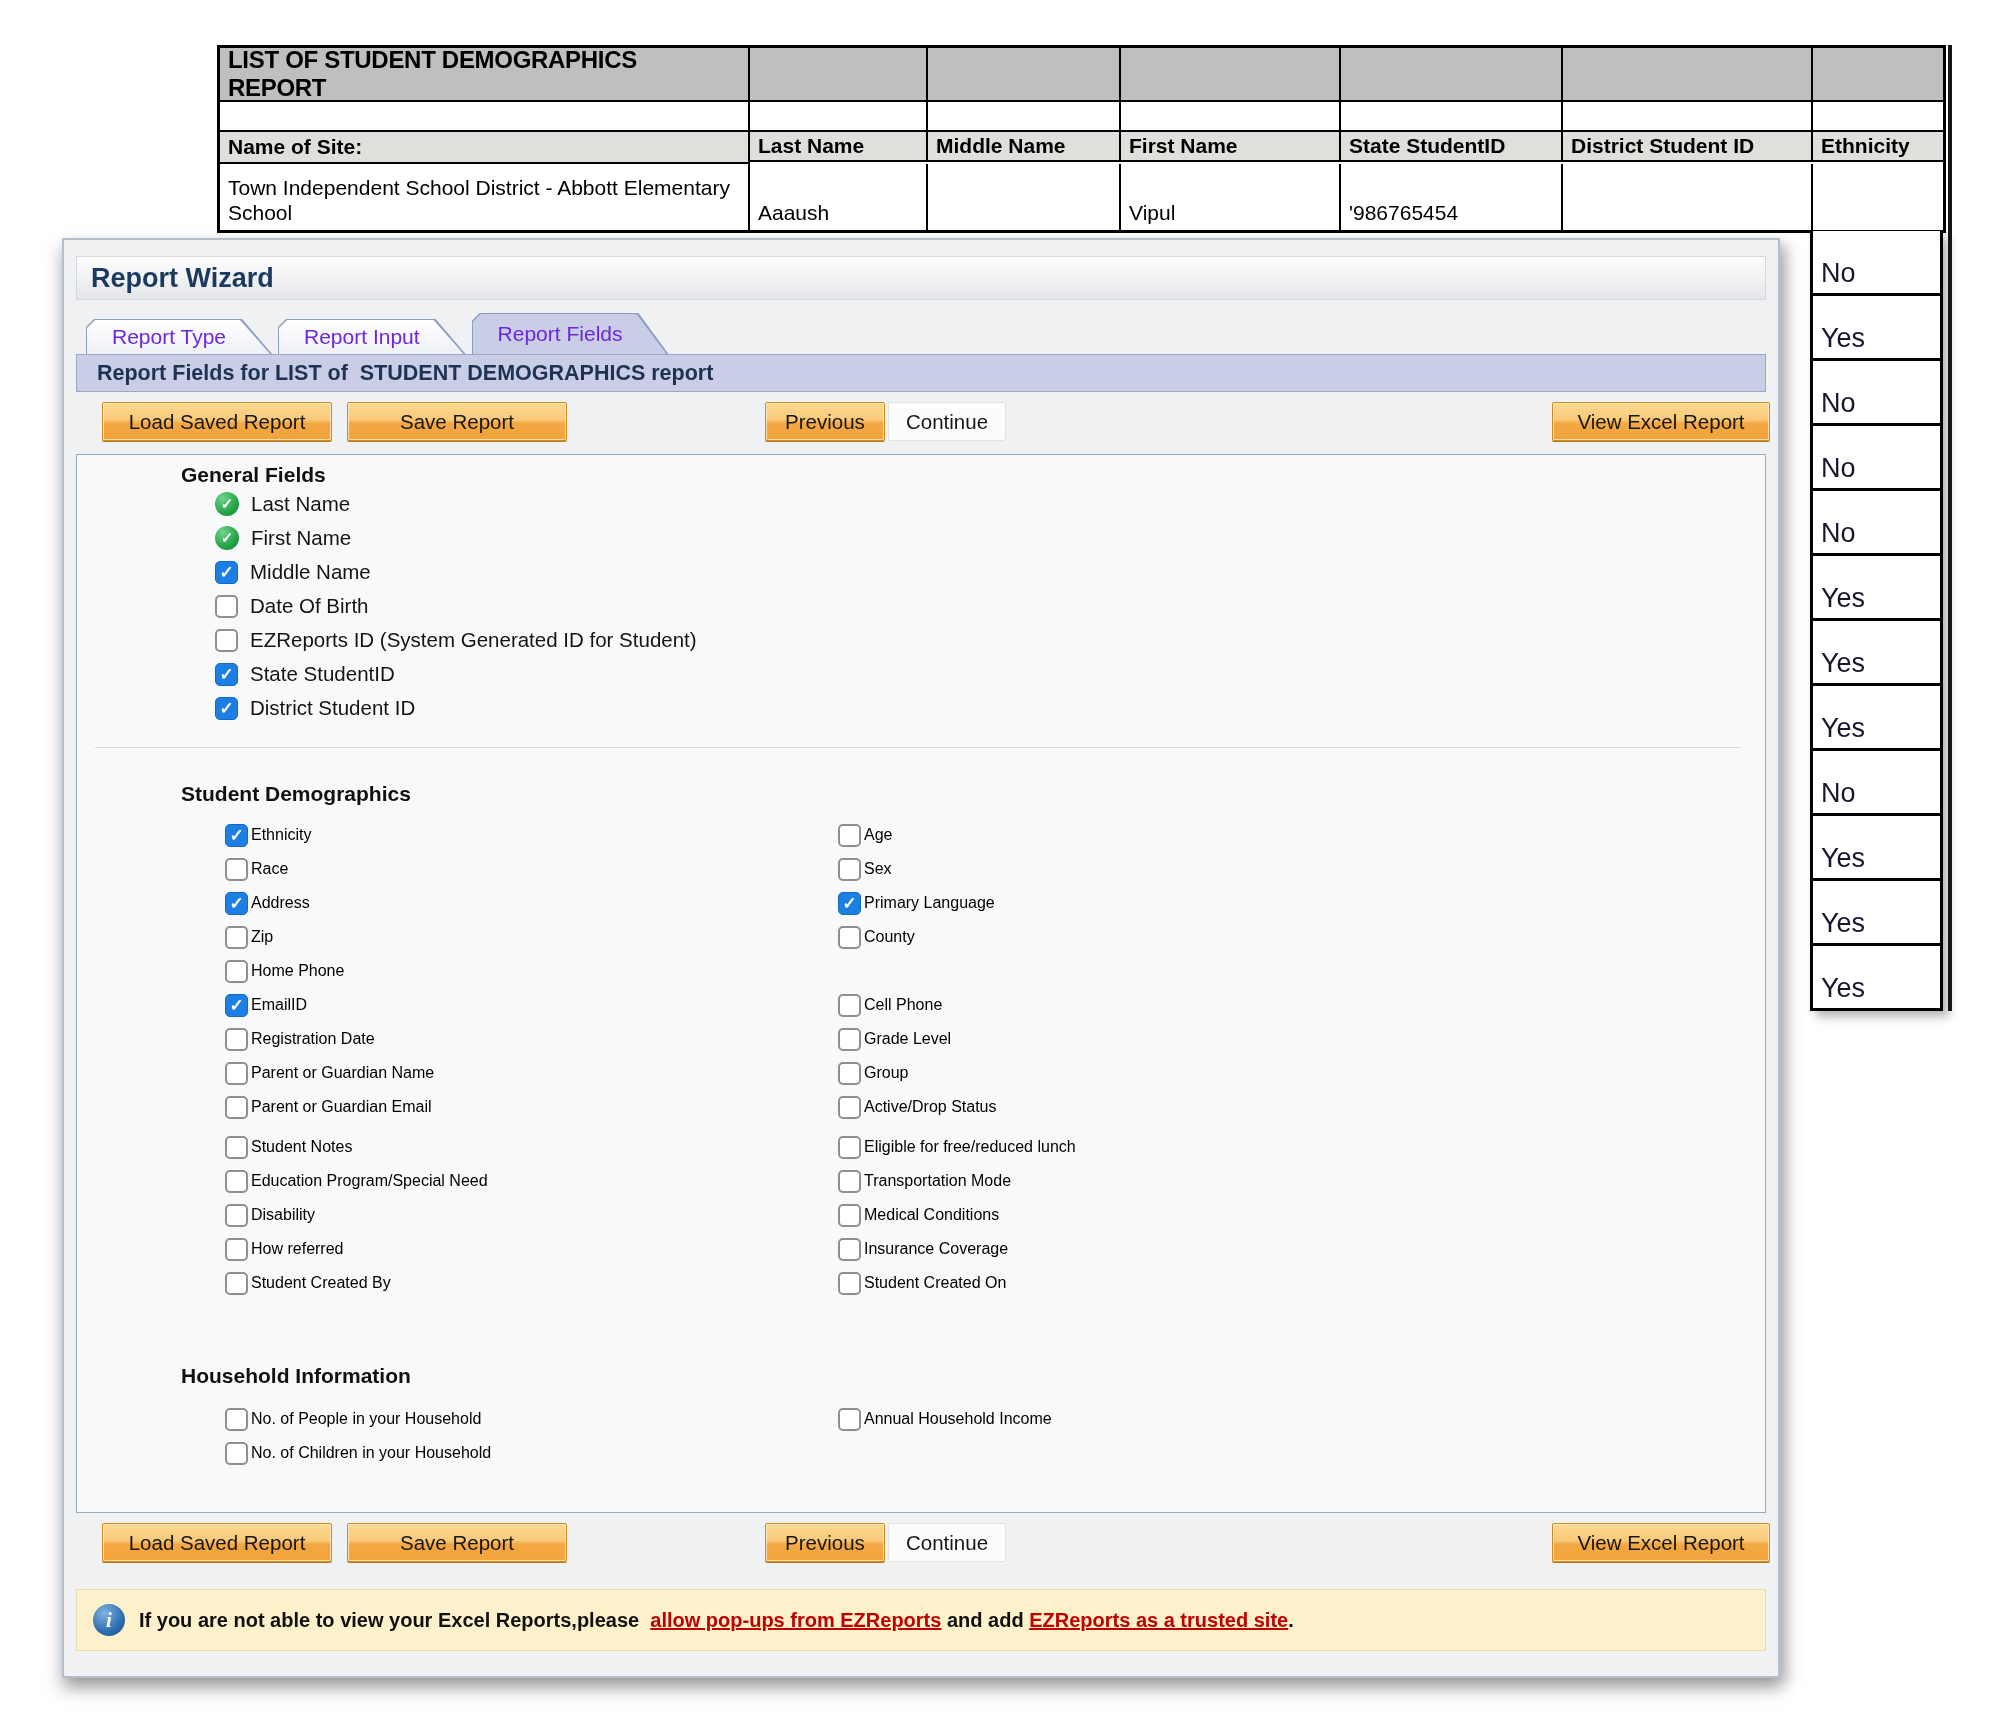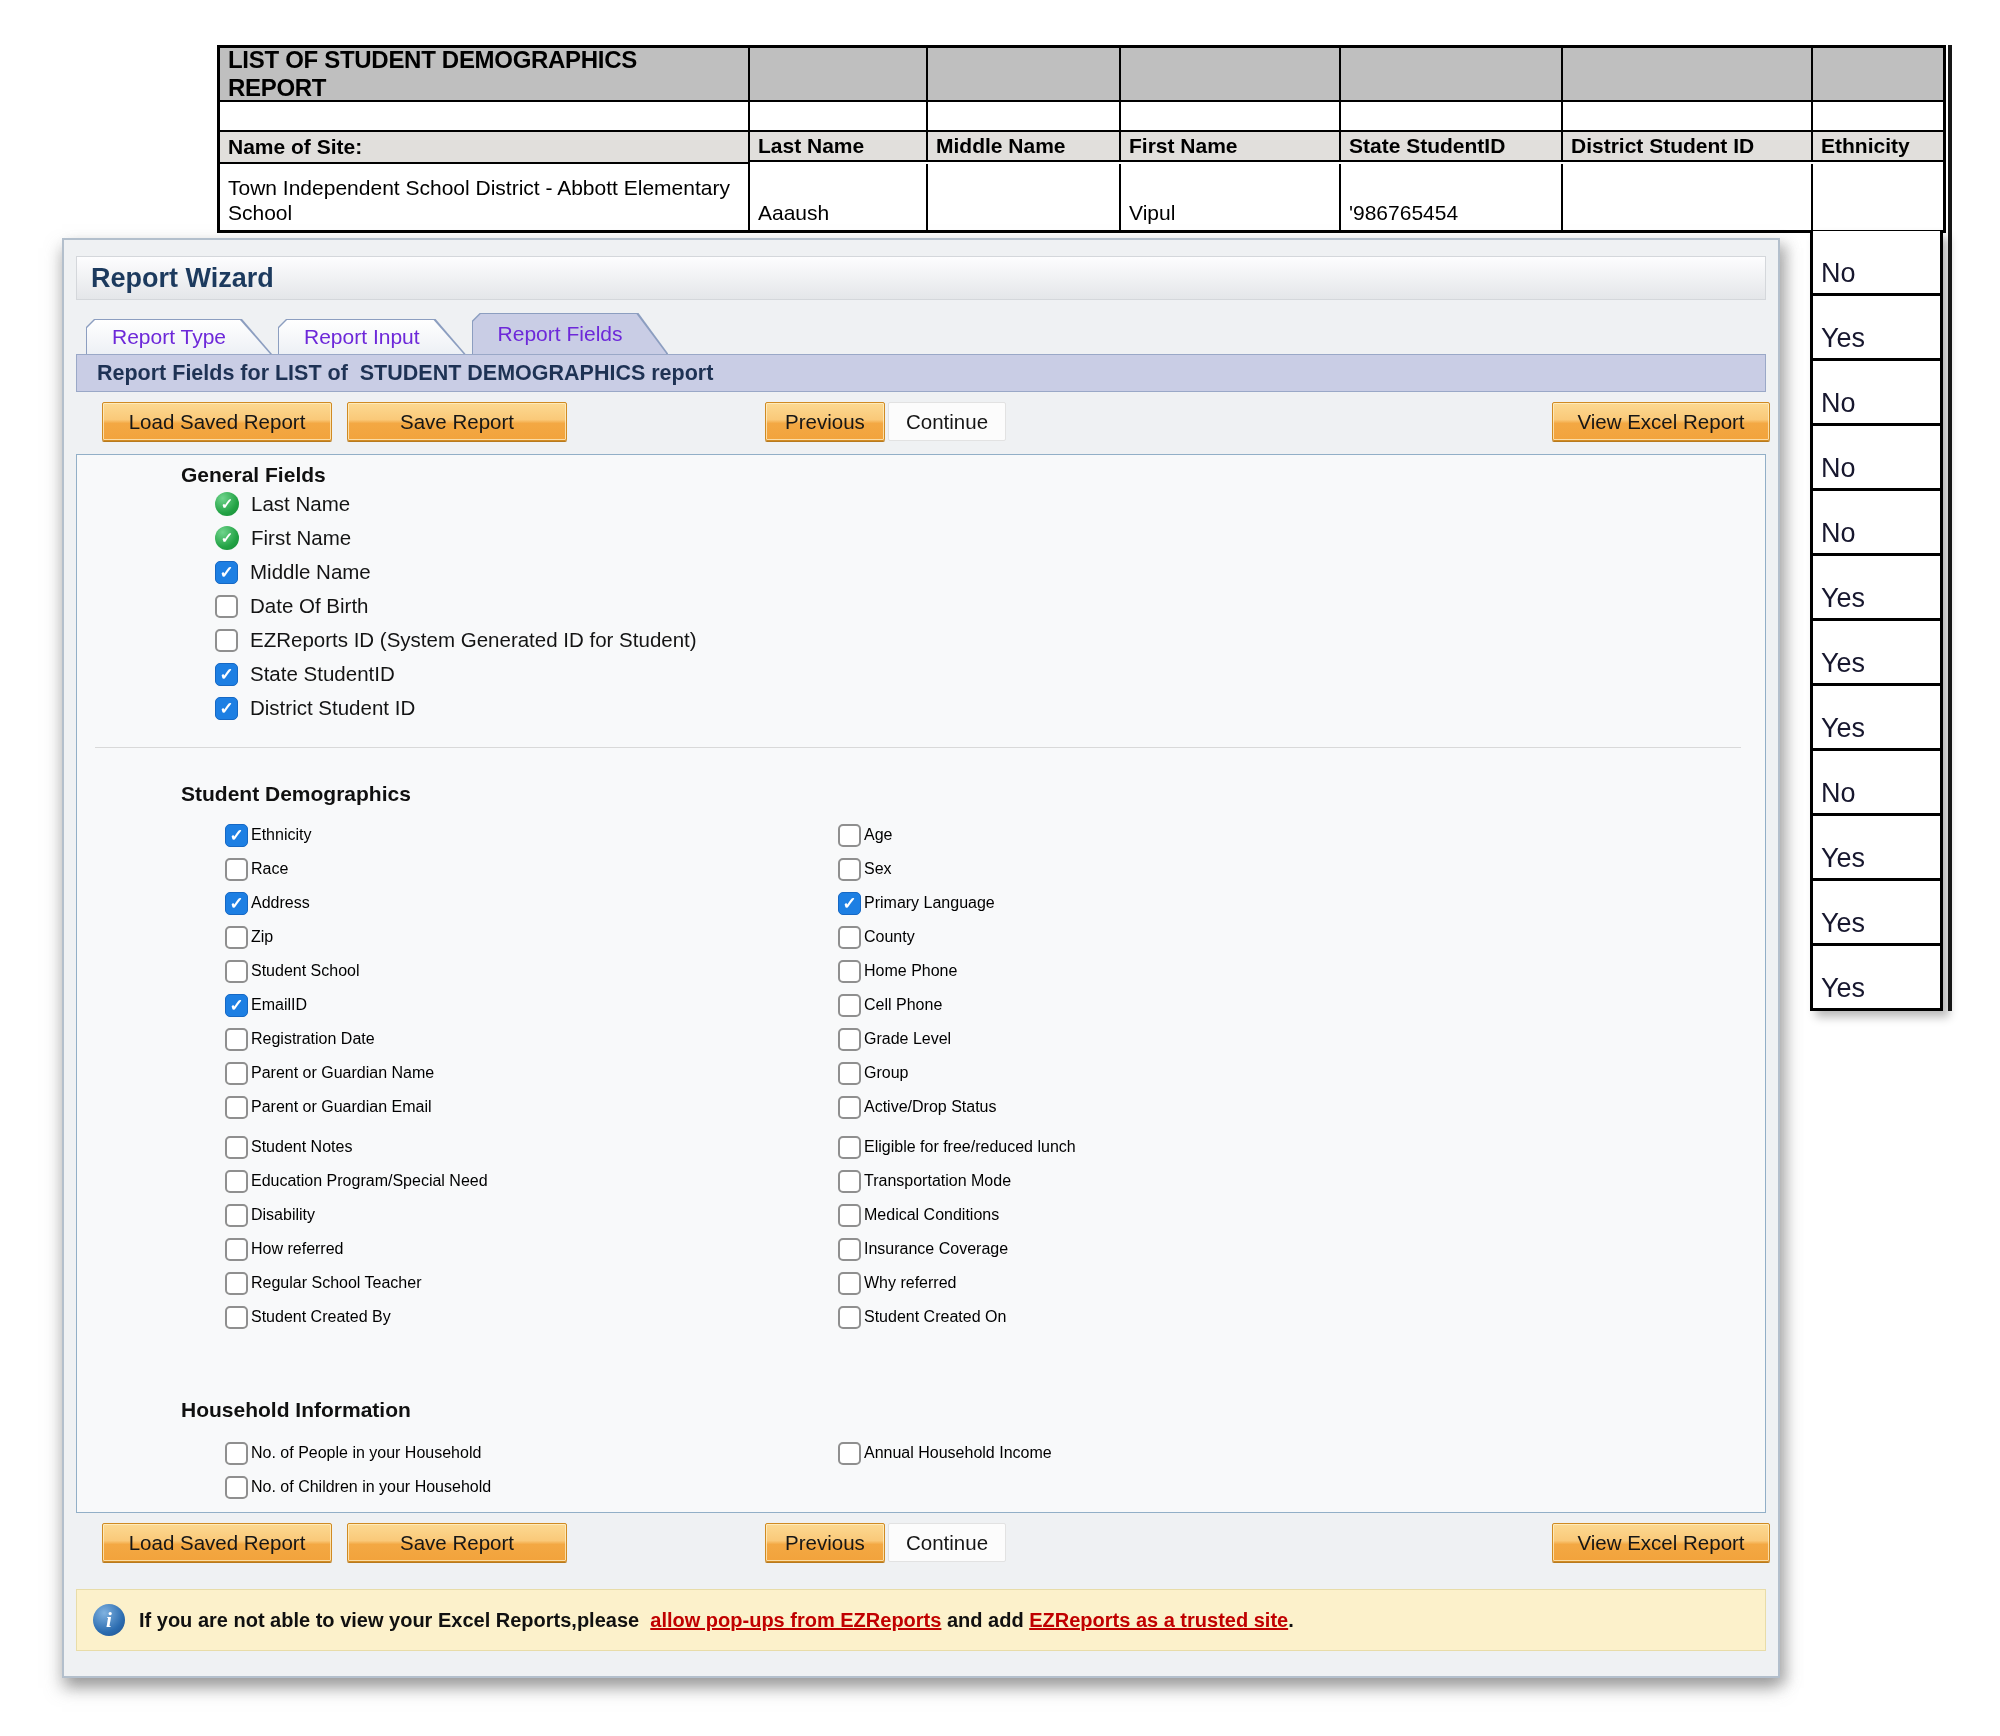--- a/index.html
+++ b/index.html
@@ -250,24 +250,20 @@
             <span class="dcell left">
               <span class="cb unchecked gap3"></span>
               <span class="flabel">Zip</span>
             </span>
             <span class="dcell">
               <span class="cb unchecked gap3"></span>
               <span class="flabel">County</span>
             </span>
           </div>
           <div class="drow">
-            <span class="dcell left">
-              <span class="cb unchecked gap3"></span>
-              <span class="flabel">Student School</span>
-            </span>
             <span class="dcell">
               <span class="cb unchecked gap3"></span>
               <span class="flabel">Home Phone</span>
             </span>
           </div>
           <div class="drow">
             <span class="dcell left">
               <span class="cb checked gap3">✓</span>
               <span class="flabel">EmailID</span>
             </span>
@@ -337,30 +333,20 @@
             </span>
           </div>
           <div class="drow">
             <span class="dcell left">
               <span class="cb unchecked gap3"></span>
               <span class="flabel">How referred</span>
             </span>
             <span class="dcell">
               <span class="cb unchecked gap3"></span>
               <span class="flabel">Insurance Coverage</span>
-            </span>
-          </div>
-          <div class="drow">
-            <span class="dcell left">
-              <span class="cb unchecked gap3"></span>
-              <span class="flabel">Regular School Teacher</span>
-            </span>
-            <span class="dcell">
-              <span class="cb unchecked gap3"></span>
-              <span class="flabel">Why referred</span>
             </span>
           </div>
           <div class="drow">
             <span class="dcell left">
               <span class="cb unchecked gap3"></span>
               <span class="flabel">Student Created By</span>
             </span>
             <span class="dcell">
               <span class="cb unchecked gap3"></span>
               <span class="flabel">Student Created On</span>

